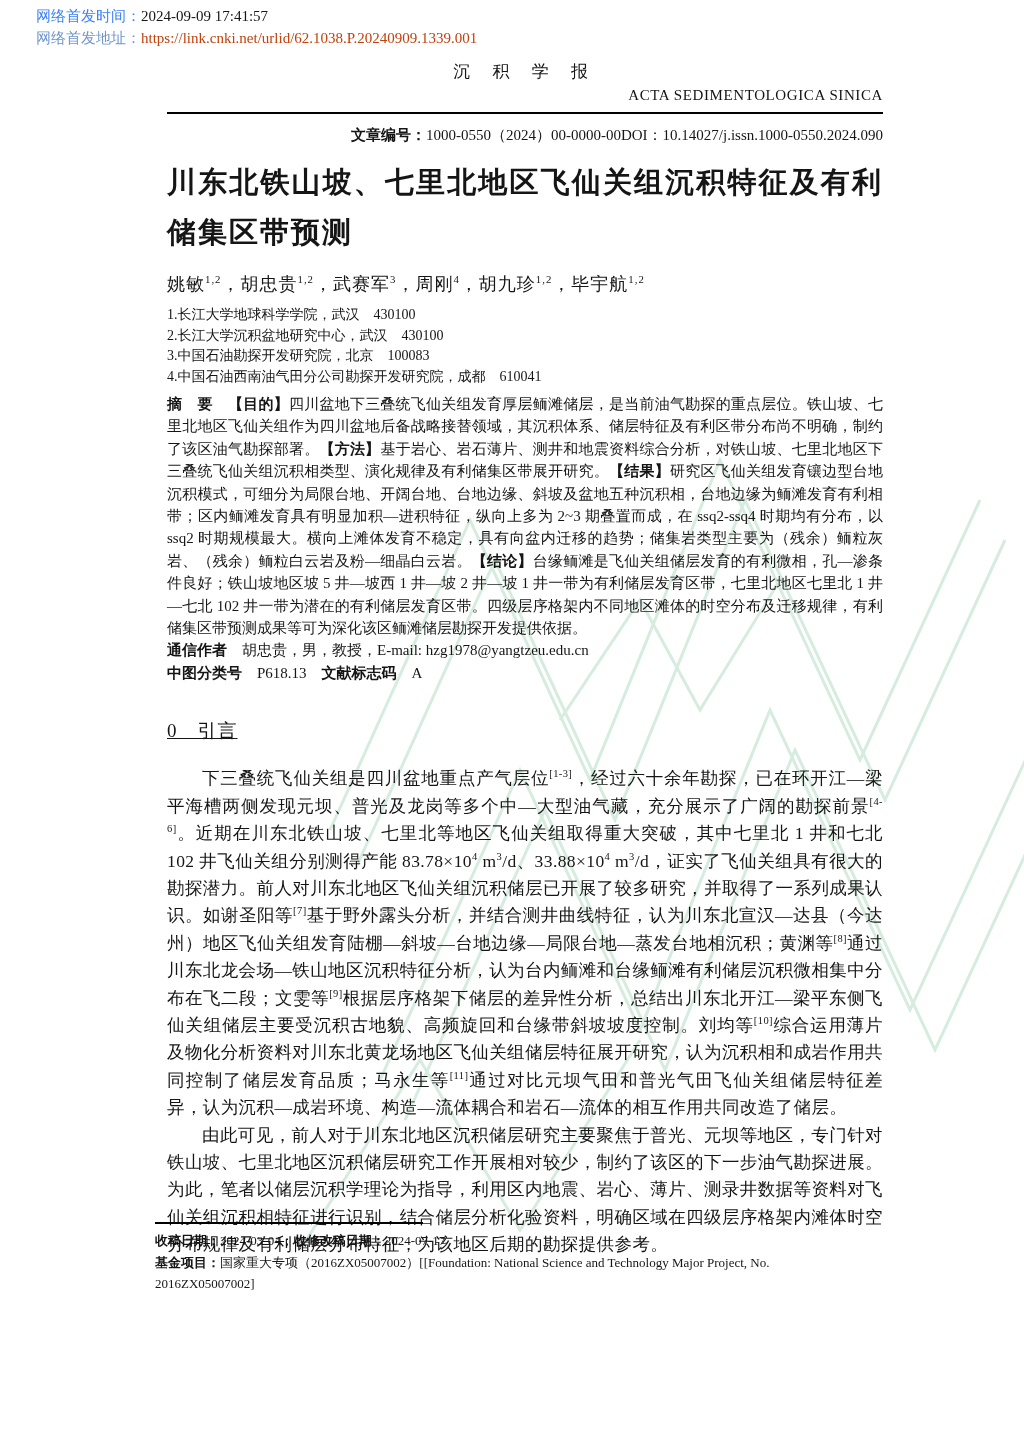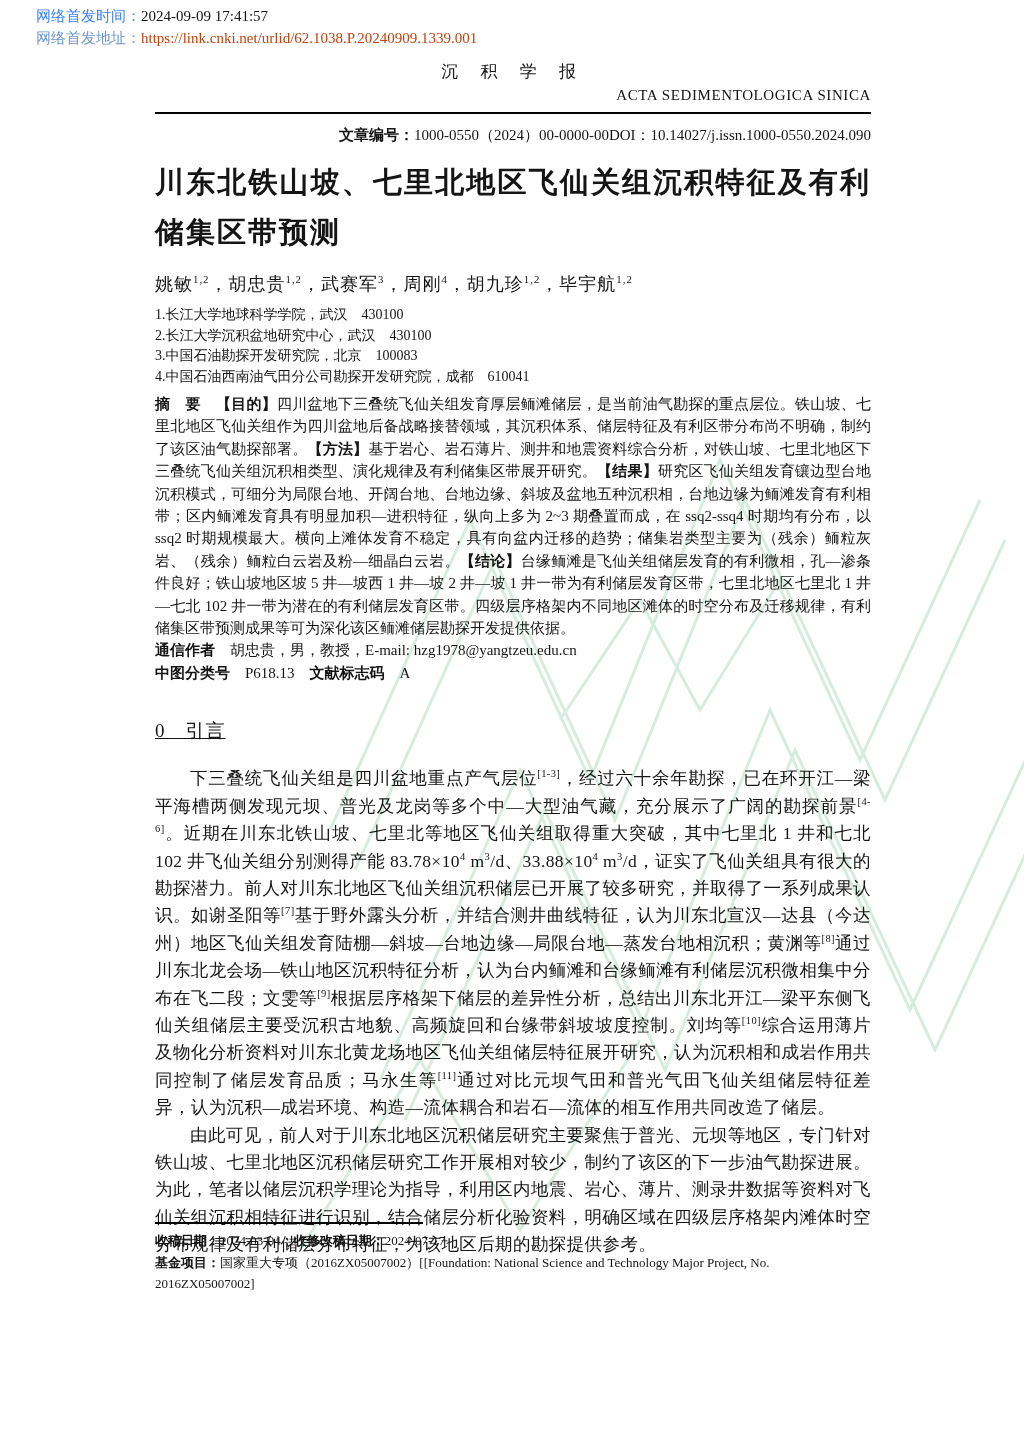--- a/index.html
+++ b/index.html
@@ -16,21 +16,21 @@
     pointer-events: none; z-index: 0;
   }
   .notice {
     position: absolute; top: 5px; left: 36px;
     font-size: 15px; line-height: 22px; z-index: 2;
   }
   .notice .lbl-time { color: #3b82f6; }
   .notice .lbl-addr { color: #6f96cc; }
   .notice a { color: #c2410c; text-decoration: none; }
   .content {
-    position: absolute; left: 155px; top: 60px; width: 716px; z-index: 1;
+    position: absolute; left: 167px; top: 60px; width: 716px; z-index: 1;
   }
   .journal-cn {
     text-align: center; font-size: 17px; letter-spacing: 9px; line-height: 24px;
   }
   .journal-en {
     text-align: right; font-size: 15px; letter-spacing: 0.6px; line-height: 20px;
     margin-top: 1px;
   }
   .header-rule { border: 0; border-top: 2px solid #000; margin: 7px 0 0 0; }
   .meta-row {

